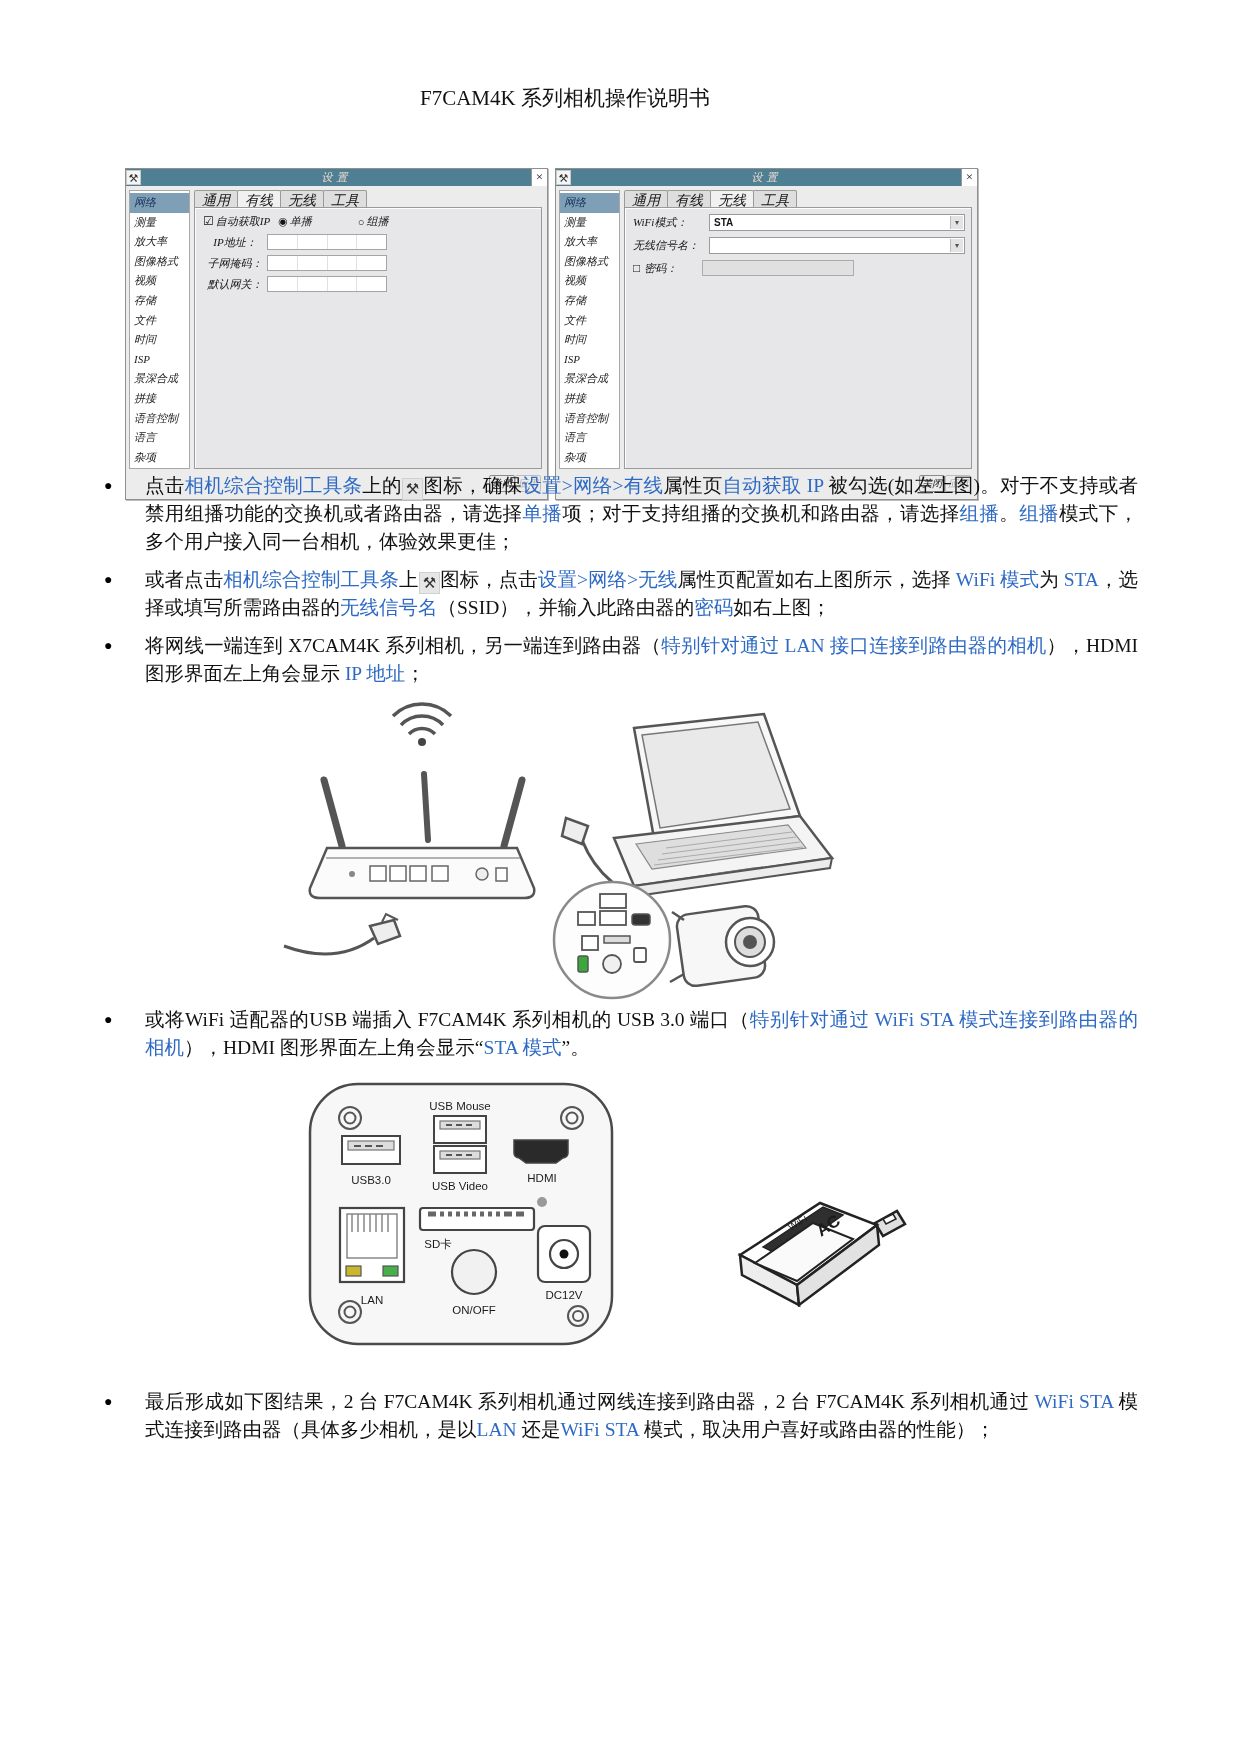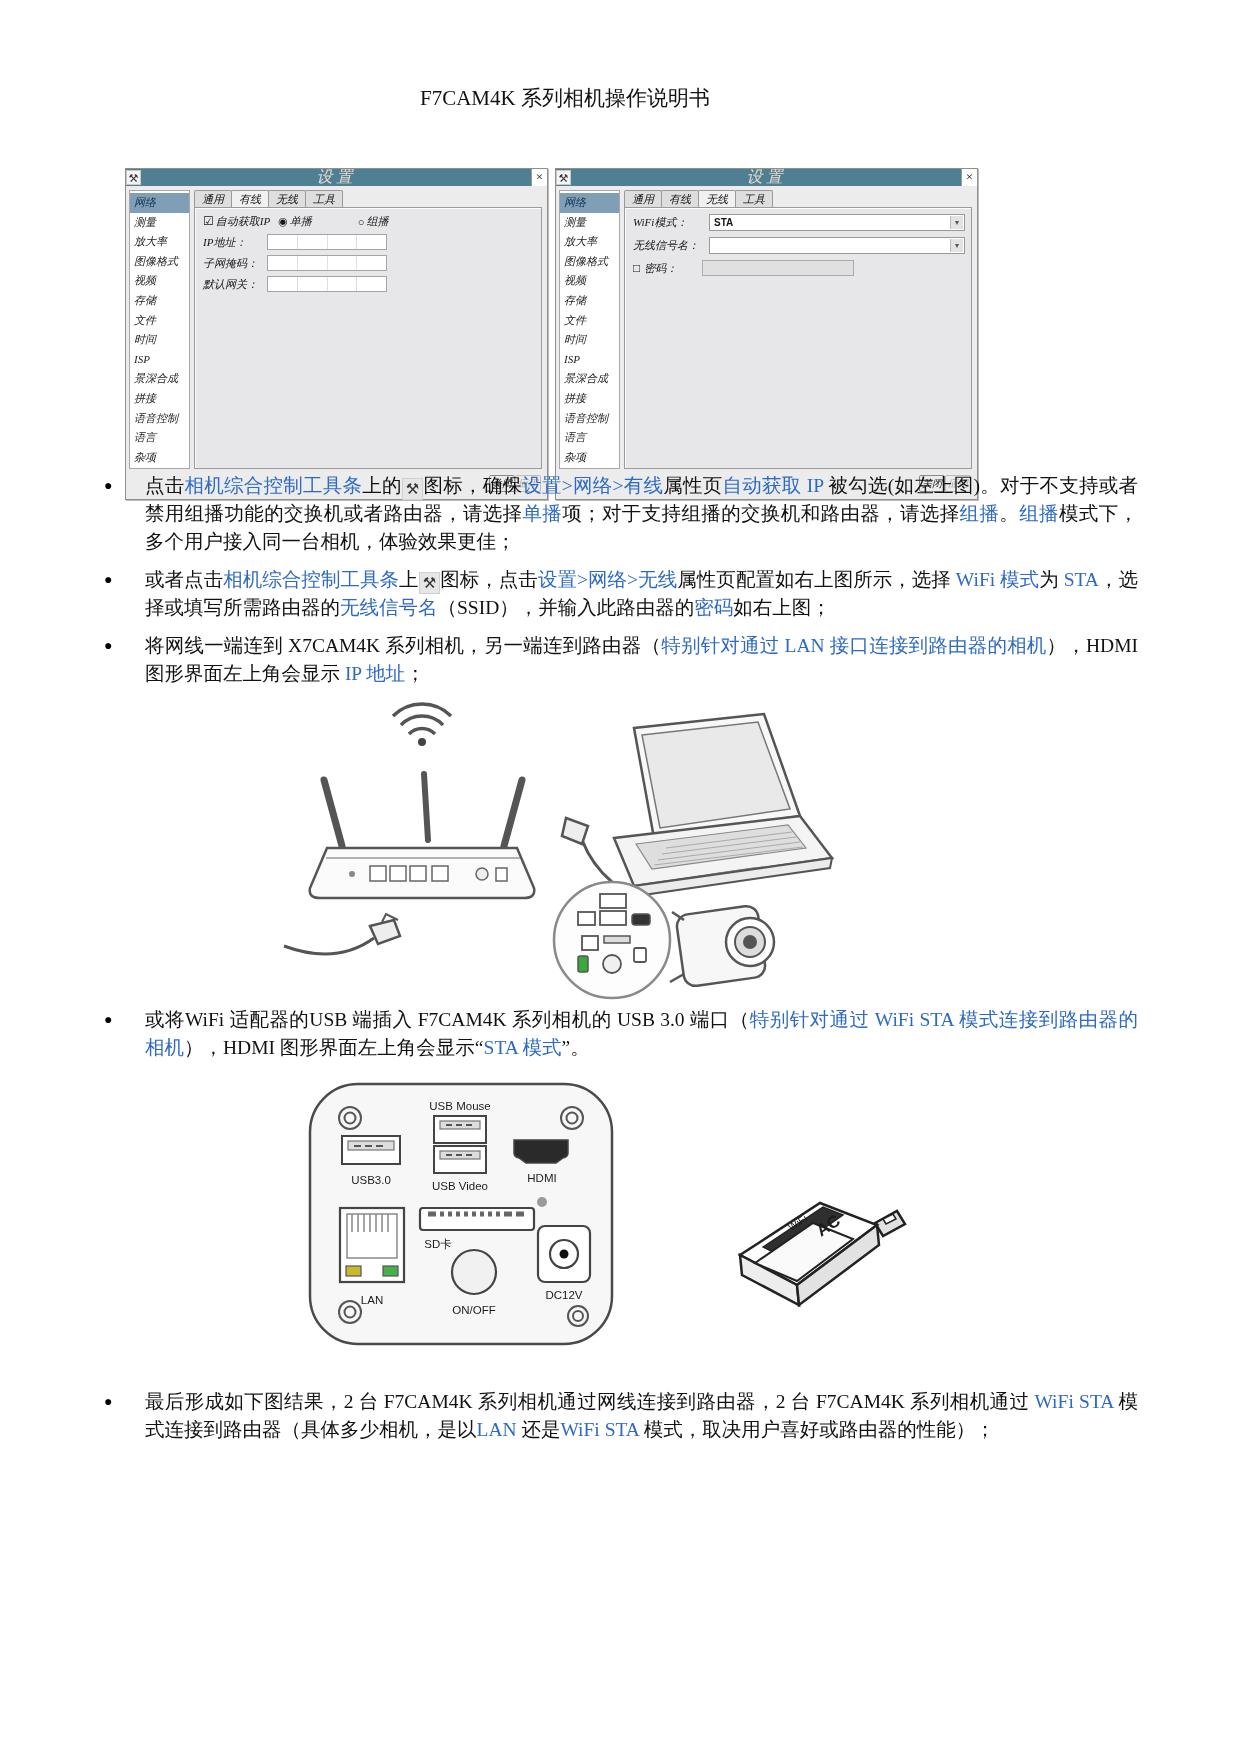--- a/index.html
+++ b/index.html
@@ -22,40 +22,40 @@
              font-family:"Liberation Sans","DejaVu Sans",sans-serif;font-weight:bold;}
   .doc-title{position:absolute;left:420px;top:84px;font-size:21px;color:#111;}
 
   
   .dialog{position:absolute;top:168px;width:423px;height:332px;background:#ececec;
           border:1px solid #8f8f8f;box-shadow:1px 1px 0 #bbb;font-size:11px;}
   .dialog.dleft{left:125px;} .dialog.dright{left:555px;}
   .titlebar{position:relative;height:17px;background:var(--titlebar);display:flex;align-items:center;}
   .tb-icon{width:15px;height:15px;background:#f4f4f4;border:1px solid #c9c9c9;text-align:center;
            line-height:14px;font-size:11px;color:#333;}
-  .tb-title{position:absolute;left:0;right:0;text-align:center;font-size:16px;color:#ead9ce;
+  .tb-title{position:absolute;left:0;right:0;text-align:center;font-size:11px;color:#ead9ce;
             letter-spacing:4px;font-style:italic;}
   .tb-close{position:absolute;right:0;top:0;width:16px;height:17px;background:#fff;border-left:1px solid #999;
             color:#222;text-align:center;line-height:15px;font-size:13px;cursor:default;}
   .sidebar{position:absolute;left:3px;top:21px;bottom:30px;width:61px;background:#fff;
            border:1px solid #a8a8a8;padding-top:2px;overflow:hidden;}
   .side-item{font-size:11px;height:19.6px;line-height:19.6px;padding-left:4px;color:#222;font-style:italic;}
   .side-item.selected{background:var(--side-sel-bg);color:var(--side-sel-fg);}
   .content{position:absolute;left:68px;top:21px;right:5px;bottom:30px;}
   .tabs{display:flex;height:17px;font-style:italic;}
   .tab{padding:1px 7px 0 7px;background:#dedede;border:1px solid #9a9a9a;border-bottom:none;
-       margin-right:-1px;border-radius:2px 2px 0 0;font-size:11px;}
+       margin-right:-1px;border-radius:2px 2px 0 0;font-size:14px;}
   .tab.selected{background:#f1f1f1;position:relative;z-index:2;}
   .panel{position:absolute;top:17px;left:0;right:0;bottom:0;background:#e7e6e8;
          border:1px solid #9a9a9a;box-shadow:inset 1px 1px 0 #fdfdfd;padding:6px 6px 0 8px;}
   .row1{display:flex;align-items:center;font-style:italic;margin-bottom:5px;}
   .cb{font-style:normal;font-size:12px;margin-right:2px;}
   .radio{font-style:normal;font-size:11px;margin-right:2px;}
   .r1-uni{margin-left:8px;} .r1-multi{margin-left:46px;}
-  .field-row{display:flex;align-items:center;margin-bottom:5px;font-style:italic;}
+  .field-row{display:flex;align-items:center;margin-bottom:5px;font-style:italic;text-align:center;}
   .field-label{width:64px;}
   .seg-input{width:120px;height:16px;background:#fff;border:1px solid #a5a5a5;display:flex;}
   .seg{flex:1;border-right:1px solid #e0e0e0;} .seg:last-child{border-right:none;}
   .dlg-buttons{position:absolute;right:6px;bottom:7px;display:flex;gap:0;}
   .dlg-btn{min-width:26px;height:17px;line-height:15px;text-align:center;background:#ececec;
            border:1px solid #8a8a8a;border-radius:2px;font-size:10px;font-style:italic;padding:0 2px;}
   .dlg-btn.disabled{color:#a9a9a9;border-color:#bdbdbd;}
   .r-row{display:flex;align-items:center;margin-bottom:6px;font-style:italic;}
   .r-label{width:76px;}
   .combo{flex:1;height:17px;background:#fff;border:1px solid #9a9a9a;position:relative;

